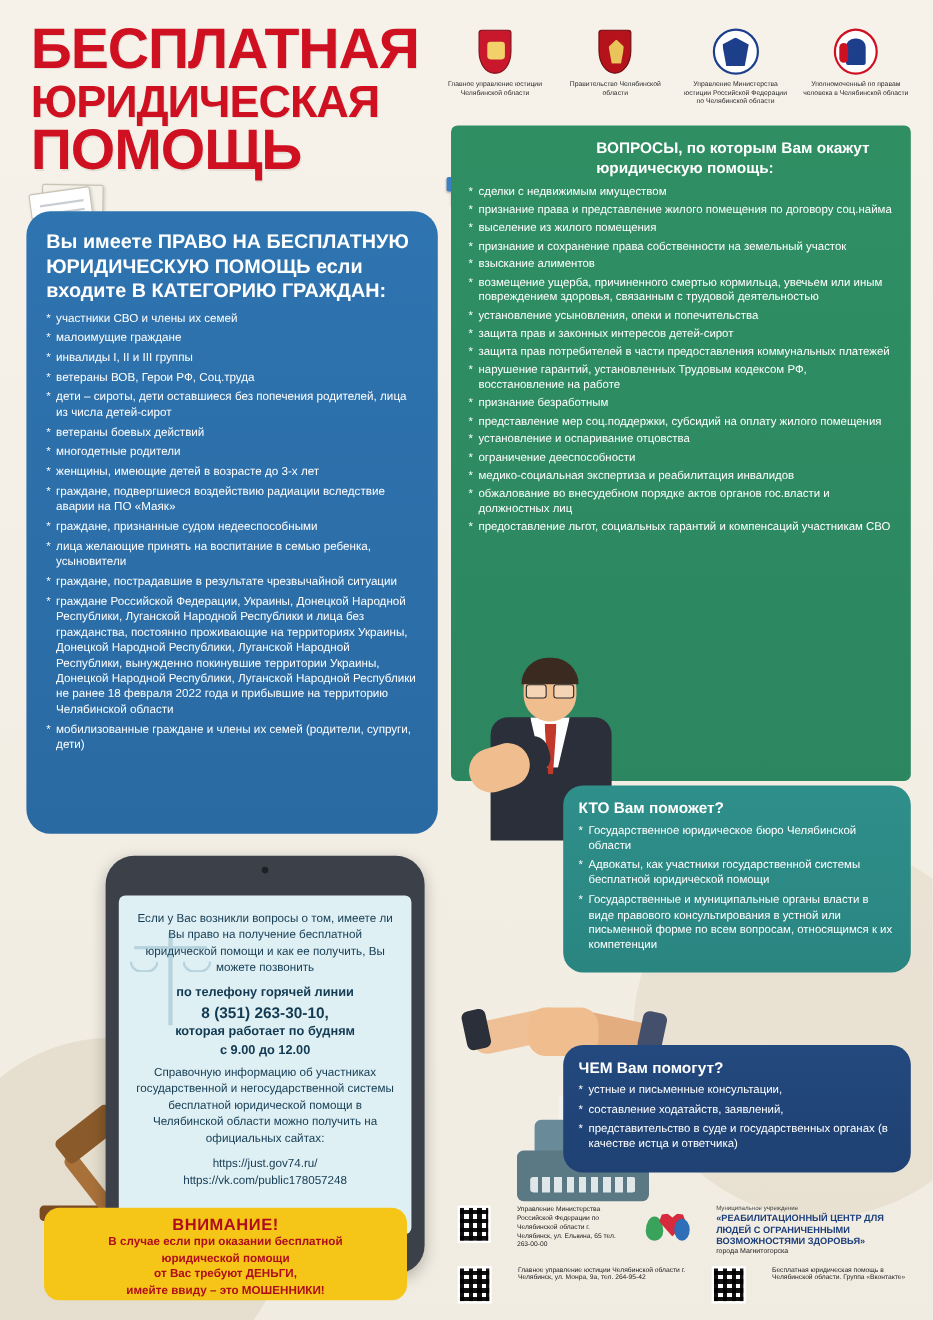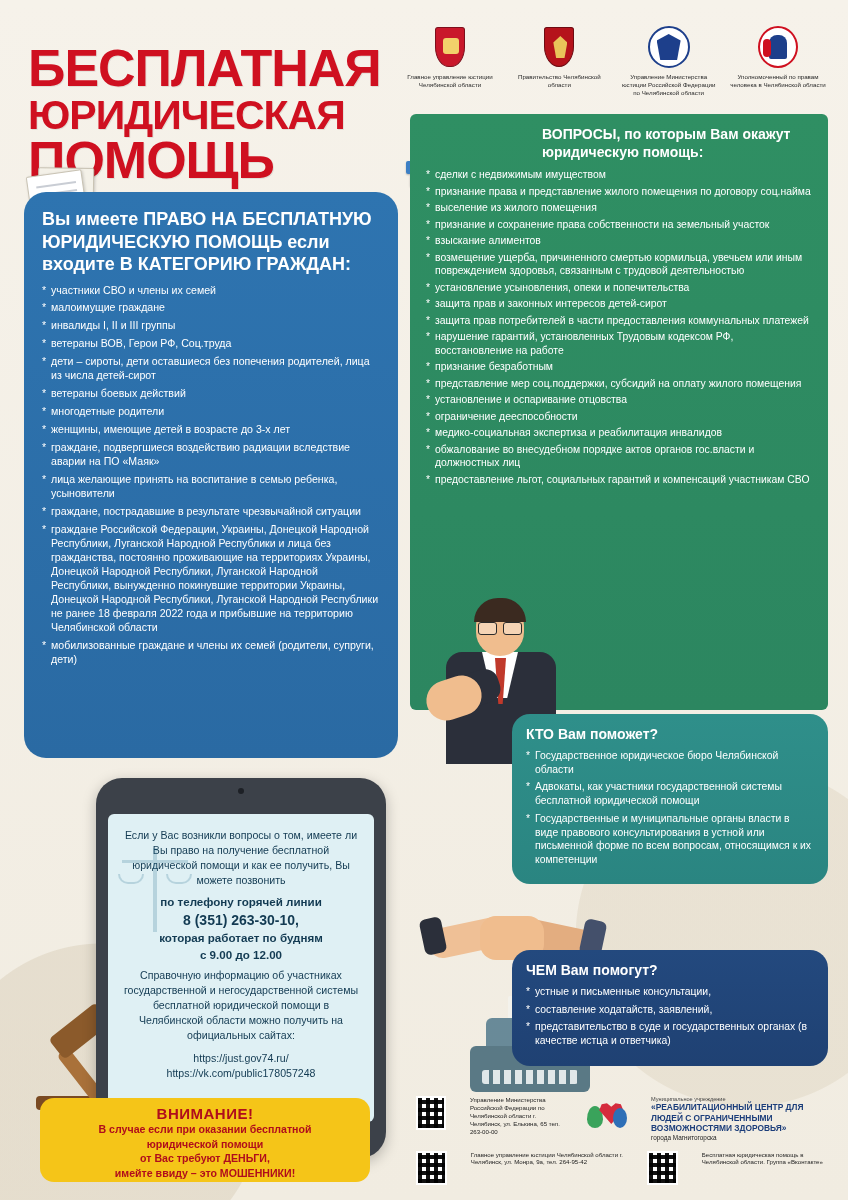--- a/index.html
+++ b/index.html
@@ -13,21 +13,21 @@
   }
   .poster {
     position: absolute; inset: 0;
     background:
       radial-gradient(circle at 12% 92%, rgba(220,210,190,0.55) 0 160px, rgba(0,0,0,0) 161px),
       radial-gradient(circle at 88% 78%, rgba(222,212,192,0.45) 0 170px, rgba(0,0,0,0) 171px),
       linear-gradient(180deg,#f6f2ea 0%, #f1ece1 100%);
   }
   
   .title-block {
-    position:absolute; left:28px; top:22px; width:400px;margin-top:23px;
+    position:absolute; left:28px; top:22px; width:400px;
   }
   .title-line {
     font-weight: bold;
     color: #cf1020;
     letter-spacing: -1px;
     line-height: 0.92;
     text-shadow: 1px 1px 0 rgba(0,0,0,0.08);
   }
   .t1 { font-size: 52px; }
   .t2 { font-size: 41px; margin-top: 4px; }
@@ -295,20 +295,21 @@
     <ul>
       <li>участники СВО и члены их семей</li>
       <li>малоимущие граждане</li>
       <li>инвалиды I, II и III группы</li>
       <li>ветераны ВОВ, Герои РФ, Соц.труда</li>
       <li>дети – сироты, дети оставшиеся без попечения родителей, лица из числа детей-сирот</li>
       <li>ветераны боевых действий</li>
       <li>многодетные родители</li>
       <li>женщины, имеющие детей в возрасте до 3-х лет</li>
       <li>граждане, подвергшиеся воздействию радиации вследствие аварии на ПО «Маяк»</li>
+      <li>граждане, признанные судом недееспособными</li>
       <li>лица желающие принять на воспитание в семью ребенка, усыновители</li>
       <li>граждане, пострадавшие в результате чрезвычайной ситуации</li>
       <li>граждане Российской Федерации, Украины, Донецкой Народной Республики, Луганской Народной Республики и лица без гражданства, постоянно проживающие на территориях Украины, Донецкой Народной Республики, Луганской Народной Республики, вынужденно покинувшие территории Украины, Донецкой Народной Республики, Луганской Народной Республики не ранее 18 февраля 2022 года и прибывшие на территорию Челябинской области</li>
       <li>мобилизованные граждане и члены их семей (родители, супруги, дети)</li>
     </ul>
   </div>
 
   <div class="books">
     <div class="book b5"></div>
     <div class="book b4"></div>

